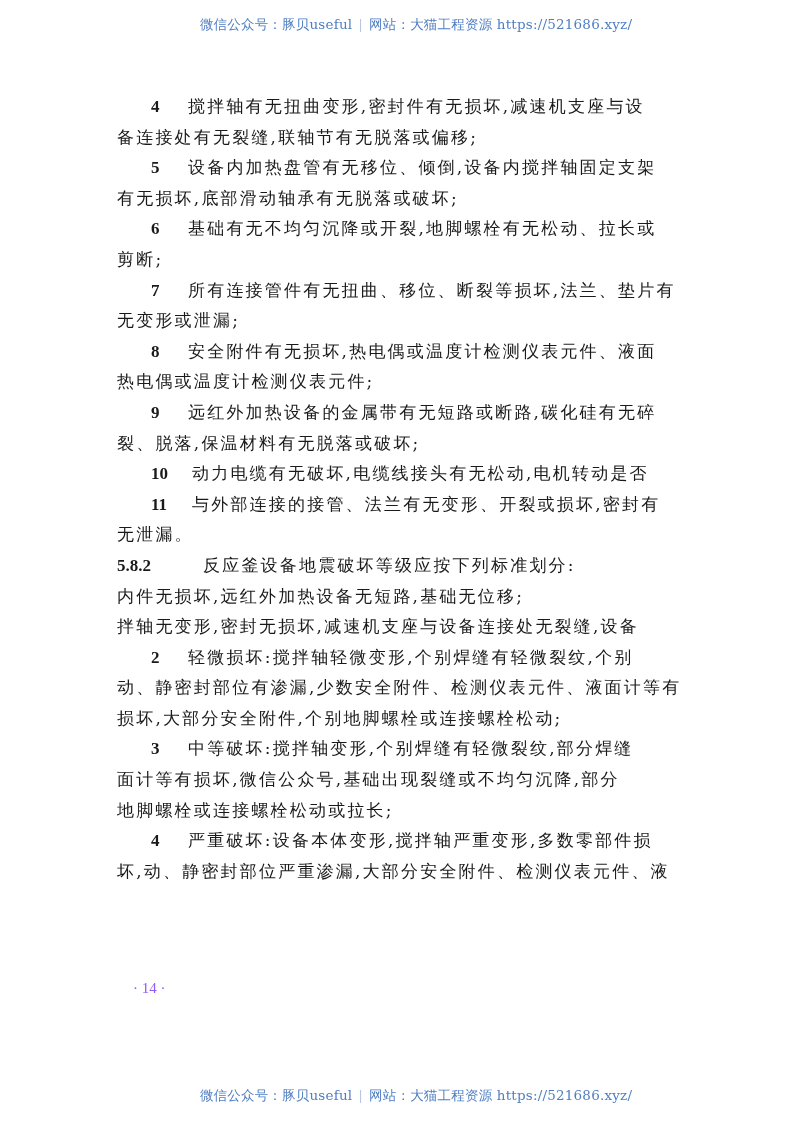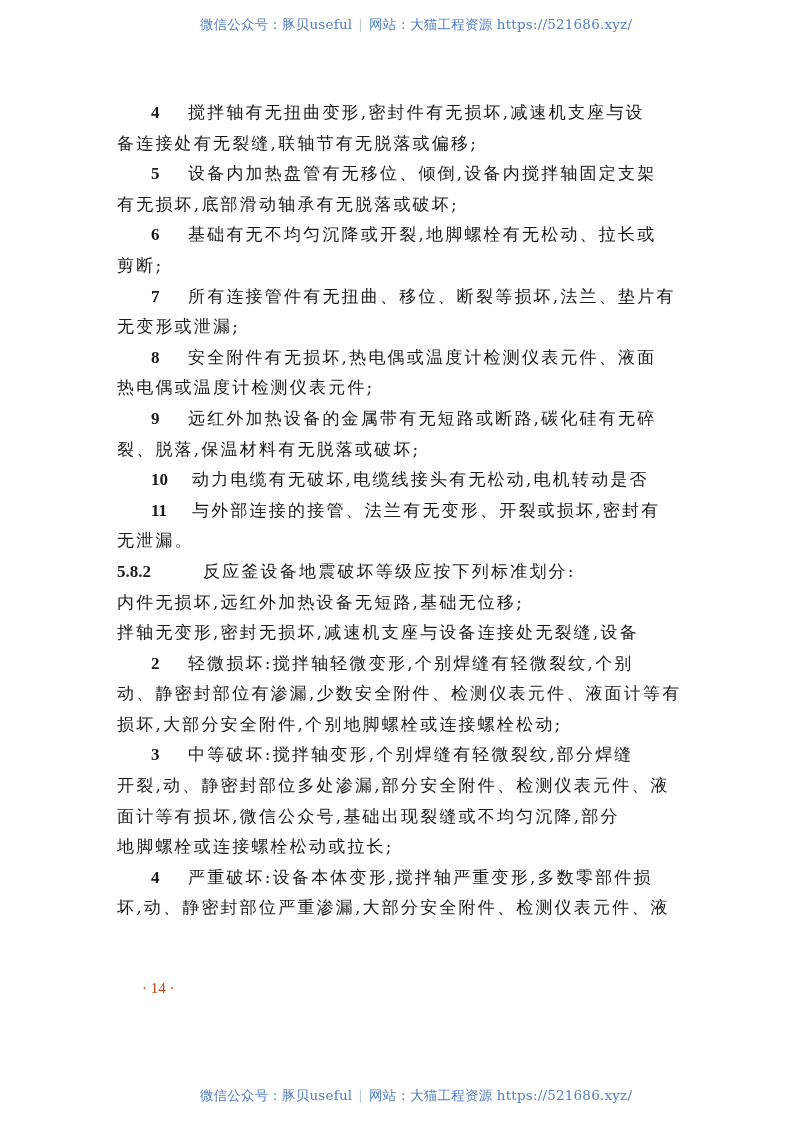--- a/index.html
+++ b/index.html
@@ -4,31 +4,31 @@
 <style>
   html, body { margin: 0; padding: 0; background: #ffffff; }
   body { width: 800px; height: 1131px; position: relative; overflow: hidden;
          font-family: "DejaVu Serif", "Liberation Serif", serif; color: #1a1a1a; }
   .watermark { position: absolute; left: 16px; width: 800px; text-align: center;
                font-size: 13.5px; color: #4f7ec2; font-family: "DejaVu Serif", "Liberation Serif", serif;
                letter-spacing: 0.2px; }
   .watermark .sep { color: #b8c8e0; margin: 0 6px; }
   .wm-top { top: 16px; }
   .wm-bottom { top: 1087px; }
-  .page { position: absolute; left: 117px; top: 97px; width: 570px; }
+  .page { position: absolute; left: 117px; top: 91px; width: 570px; }
   .line { font-size: 17px; line-height: 30.6px; height: 30.6px; white-space: nowrap;
           letter-spacing: 2.2px; }
   .indent { padding-left: 34px; }
   .num { font-weight: bold; font-family: "Liberation Serif", "DejaVu Serif", serif;
          letter-spacing: 0; display: inline-block; }
   .num.n1 { width: 37px; }
   .num.n2 { width: 41px; }
   .num.sec { width: 86px; }
-  .page-num { position: absolute; left: 142px; top: 980px; font-size: 15px;
-              font-family: "Liberation Serif", "DejaVu Serif", serif; color: #c2410c; }
+  .page-num { position: absolute; left: 133px; top: 980px; font-size: 15px;
+              font-family: "Liberation Serif", "DejaVu Serif", serif; color: #8b5cf6; }
 </style>
 </head>
 <body>
 
 <div class="watermark wm-top">
   <span>微信公众号：豚贝useful</span><span class="sep">|</span><span>网站：大猫工程资源 https://521686.xyz/</span>
 </div>
 
 <div class="page">
 
@@ -58,21 +58,20 @@
   <div class="line"><span class="num sec">5.8.2</span><span>反应釜设备地震破坏等级应按下列标准划分:</span></div>
 
   <div class="line">内件无损坏,远红外加热设备无短路,基础无位移;</div>
   <div class="line">拌轴无变形,密封无损坏,减速机支座与设备连接处无裂缝,设备</div>
 
   <div class="line indent"><span class="num n1">2</span><span>轻微损坏:搅拌轴轻微变形,个别焊缝有轻微裂纹,个别</span></div>
   <div class="line">动、静密封部位有渗漏,少数安全附件、检测仪表元件、液面计等有</div>
   <div class="line">损坏,大部分安全附件,个别地脚螺栓或连接螺栓松动;</div>
 
   <div class="line indent"><span class="num n1">3</span><span>中等破坏:搅拌轴变形,个别焊缝有轻微裂纹,部分焊缝</span></div>
-  <div class="line">开裂,动、静密封部位多处渗漏,部分安全附件、检测仪表元件、液</div>
   <div class="line">面计等有损坏,微信公众号,基础出现裂缝或不均匀沉降,部分</div>
   <div class="line">地脚螺栓或连接螺栓松动或拉长;</div>
 
   <div class="line indent"><span class="num n1">4</span><span>严重破坏:设备本体变形,搅拌轴严重变形,多数零部件损</span></div>
   <div class="line">坏,动、静密封部位严重渗漏,大部分安全附件、检测仪表元件、液</div>
 </div>
 
 <div class="page-num">· 14 ·</div>
 
 <div class="watermark wm-bottom">

